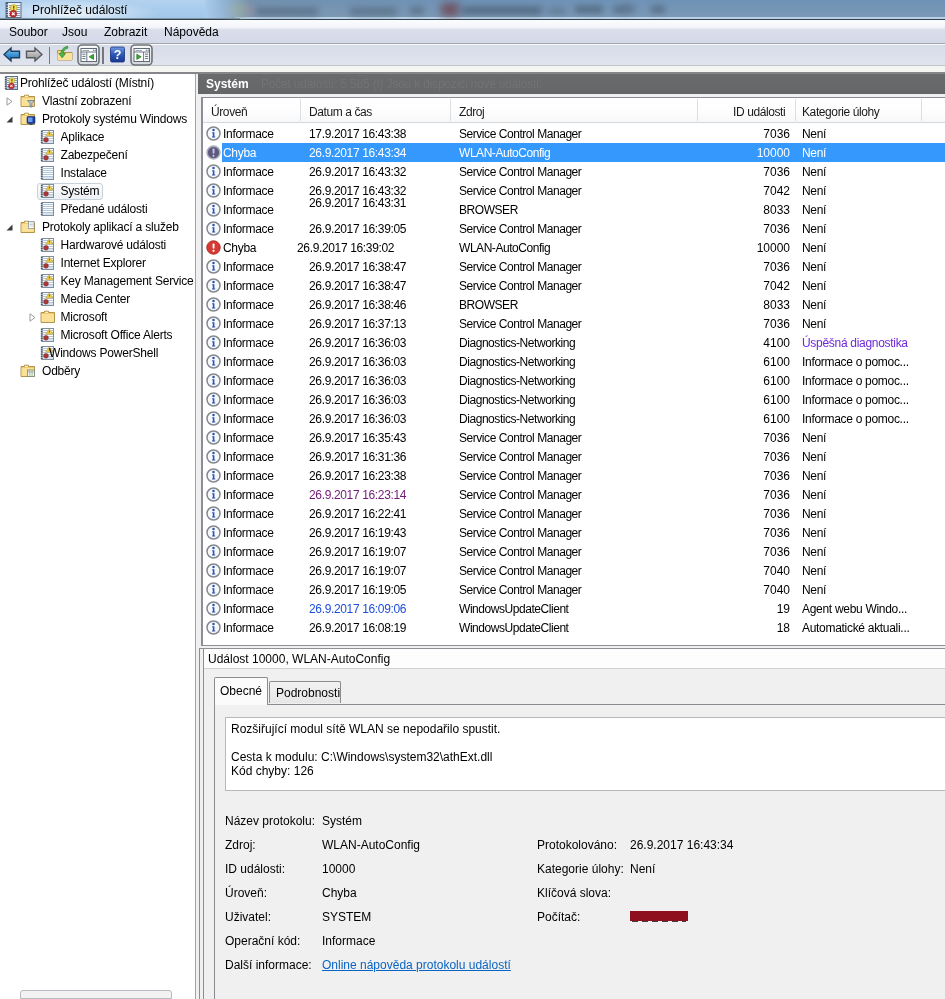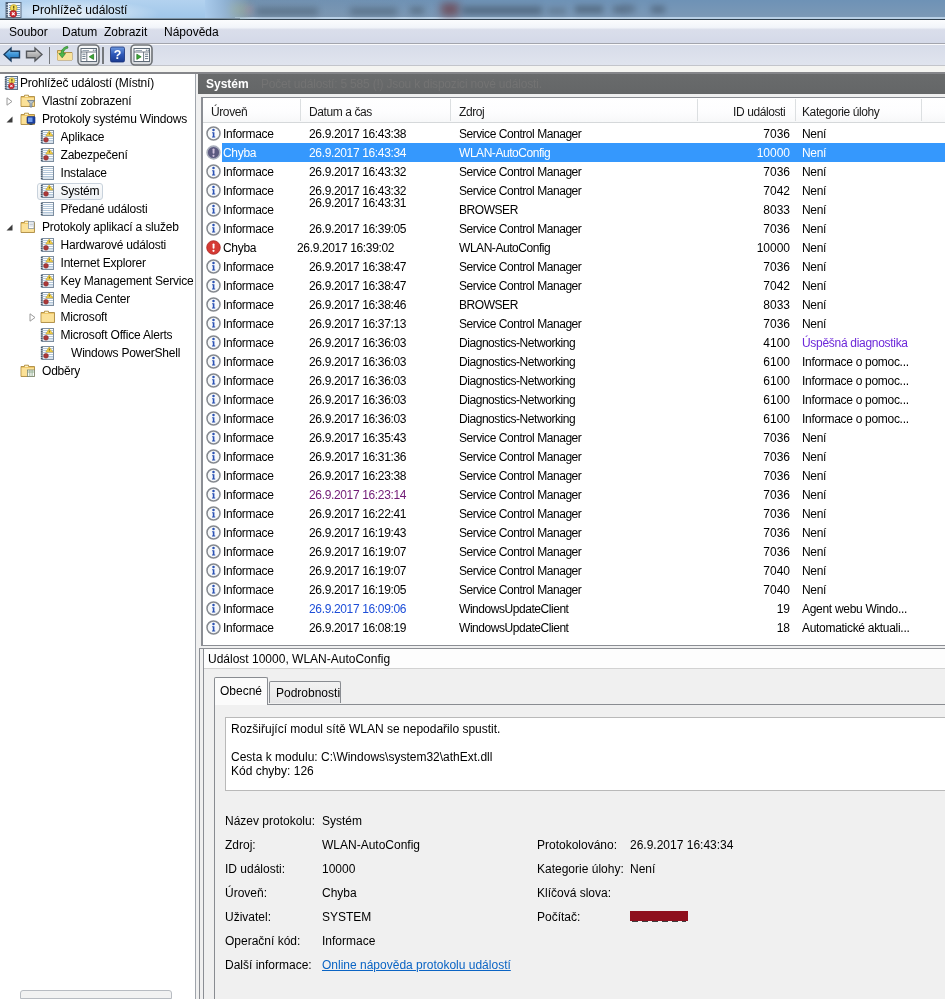--- a/index.html
+++ b/index.html
@@ -50,21 +50,21 @@
 <rect x="8.2" y="3.8" width="1.1" height="2.8" fill="#4a3c08"></rect>
     <rect x="8.2" y="7.3" width="1.1" height="1.1" fill="#4a3c08"></rect>
 <circle cx="8.3" cy="11.8" r="3.4" fill="#cc2a32" stroke="#96161c" stroke-width="0.6"></circle>
 <path d="M6.9 10.4 L9.7 13.2 M9.7 10.4 L6.9 13.2" stroke="#fff" stroke-width="1.1"></path>
 </svg>
 <div class="abs" style="left:32px;top:3px;font-size:12px">Prohlížeč událostí</div>
 <div class="abs" style="left:0;top:20px;width:945px;height:22.5px;background:linear-gradient(#fbfcfe 0%,#f2f5fa 32%,#dadeeb 42%,#d4d9e8 100%)"></div>
 <div class="abs" style="left:0;top:42.5px;width:945px;height:1px;background:#a3a5ad"></div>
 <div class="abs" style="left:0;top:43.5px;width:945px;height:1px;background:#fafafc"></div>
 <div class="abs" style="left:9px;top:25px">Soubor</div>
-<div class="abs" style="left:62px;top:25px">Datum</div>
+<div class="abs" style="left:62px;top:25px">Jsou</div>
 <div class="abs" style="left:104px;top:25px">Zobrazit</div>
 <div class="abs" style="left:164px;top:25px">Nápověda</div>
 <div class="abs" style="left:0;top:44.5px;width:945px;height:20.5px;background:linear-gradient(#d7dce9,#e0e4ee)"></div>
 <div class="abs" style="left:0;top:65px;width:945px;height:1px;background:#c3c5cb"></div>
 <div class="abs" style="left:0;top:66px;width:945px;height:6px;background:#f4f4f1"></div>
 <div class="abs" style="left:0;top:72px;width:945px;height:1.5px;background:#85868a"></div>
 <svg class="abs" style="left:3px;top:46px" width="18" height="17" viewBox="0 0 18 17">
 <defs>
       <linearGradient id="ba" x1="0" y1="0" x2="0" y2="1">
         <stop offset="0" stop-color="#8ecaf0"></stop>
@@ -456,21 +456,21 @@
       <line x1="0.8" y1="3.7" x2="2.6" y2="3.7"></line>
       <line x1="0.8" y1="5.9" x2="2.6" y2="5.9"></line>
       <line x1="0.8" y1="8.1" x2="2.6" y2="8.1"></line>
       <line x1="0.8" y1="10.3" x2="2.6" y2="10.3"></line>
       <line x1="0.8" y1="12.5" x2="2.6" y2="12.5"></line>
     </g>
     <path d="M9.2 1 L13 6 L5.8 6 Z" fill="#f7d64a" stroke="#c09a28" stroke-width="0.6"></path>
     <rect x="8.8" y="2.6" width="1" height="2" fill="#6a5a10"></rect>
     <circle cx="6" cy="9.8" r="2.4" fill="#aa3838" stroke="#7e2020" stroke-width="0.5"></circle>
   </svg>
-<div class="abs" style="left:71px;top:346px;white-space:nowrap;letter-spacing:-0.2px;max-width:133.5px;overflow:hidden">Windows PowerShell</div>
+<div class="abs" style="left:49px;top:346px;white-space:nowrap;letter-spacing:-0.2px;max-width:133.5px;overflow:hidden">Windows PowerShell</div>
 <svg class="abs" style="left:19.5px;top:364px" width="16" height="14" viewBox="0 0 16 14">
     <path d="M1 3.5 L1 12.5 L14.5 12.5 L14.5 2.5 L8.5 2.5 L8.5 1.2 L4.5 1.2 L4.5 2.5 L1 2.5 Z" fill="#efc868" stroke="#ab8b43" stroke-width="0.9"></path>
     <path d="M1.6 4 L13.9 4 L13.9 11.9 L1.6 11.9 Z" fill="#fbe198"></path>
     <path d="M4.9 1.8 L8.1 1.8 L8.1 3 L4.9 3 Z" fill="#fdf0c0"></path>
     <rect x="7.5" y="6" width="7" height="6.5" fill="#f6f8f4" stroke="#6a7a6a" stroke-width="0.7"></rect>
     <g stroke="#8aa88a" stroke-width="0.8">
       <line x1="7.5" y1="8" x2="14.5" y2="8"></line>
       <line x1="9.8" y1="6" x2="9.8" y2="12.5"></line>
       <line x1="12.1" y1="6" x2="12.1" y2="12.5"></line>
     </g>
@@ -490,21 +490,21 @@
 <div class="abs" style="left:309px;top:105px;color:#1a1a1a;letter-spacing:-0.4px">Datum a čas</div>
 <div class="abs" style="left:459px;top:105px;color:#1a1a1a;letter-spacing:-0.4px">Zdroj</div>
 <div class="abs" style="left:733px;top:105px;color:#1a1a1a;letter-spacing:-0.4px">ID události</div>
 <div class="abs" style="left:802px;top:105px;color:#1a1a1a;letter-spacing:-0.4px">Kategorie úlohy</div>
 <svg class="abs" style="left:206px;top:126px" width="15" height="15" viewBox="0 0 15 15">
     <circle cx="7.5" cy="7.5" r="6.5" fill="#f6f8fa" stroke="#85898f" stroke-width="1.5"></circle>
     <circle cx="7.5" cy="4.1" r="1.25" fill="#2b52b4"></circle>
     <path d="M6.1 6.2 L8.4 6.2 L8.4 10.4 L9.2 10.4 L9.2 11.5 L6.0 11.5 L6.0 10.4 L6.8 10.4 L6.8 7.3 L6.1 7.3 Z" fill="#2b52b4"></path>
   </svg>
 <div class="abs" style="left:223px;top:127px;color:#000;letter-spacing:-0.3px">Informace</div>
-<div class="abs" style="left:309px;top:127px;color:#000;letter-spacing:-0.35px">26.9.2017 16:43:38</div>
+<div class="abs" style="left:309px;top:127px;color:#000;letter-spacing:-0.35px">17.9.2017 16:43:38</div>
 <div class="abs" style="left:459px;top:127px;color:#000;letter-spacing:-0.45px">Service Control Manager</div>
 <div class="abs" style="left:690px;top:127px;width:100px;text-align:right;color:#000">7036</div>
 <div class="abs" style="left:802px;top:127px;color:#000;white-space:nowrap;letter-spacing:-0.3px">Není</div>
 <div class="abs" style="left:222px;top:143px;width:723px;height:19px;background:#3598fd"></div>
 <svg class="abs" style="left:206px;top:145px" width="15" height="15" viewBox="0 0 15 15">
     <circle cx="7.5" cy="7.5" r="6.4" fill="#5c5a80" stroke="#a8adbb" stroke-width="1.6"></circle>
     <rect x="6.6" y="3.4" width="1.9" height="5.3" rx="0.9" fill="#cfc0dc"></rect>
     <circle cx="7.5" cy="10.8" r="1.1" fill="#cfc0dc"></circle>
   </svg>
 <div class="abs" style="left:223px;top:146px;color:#fff;letter-spacing:-0.3px">Chyba</div>

